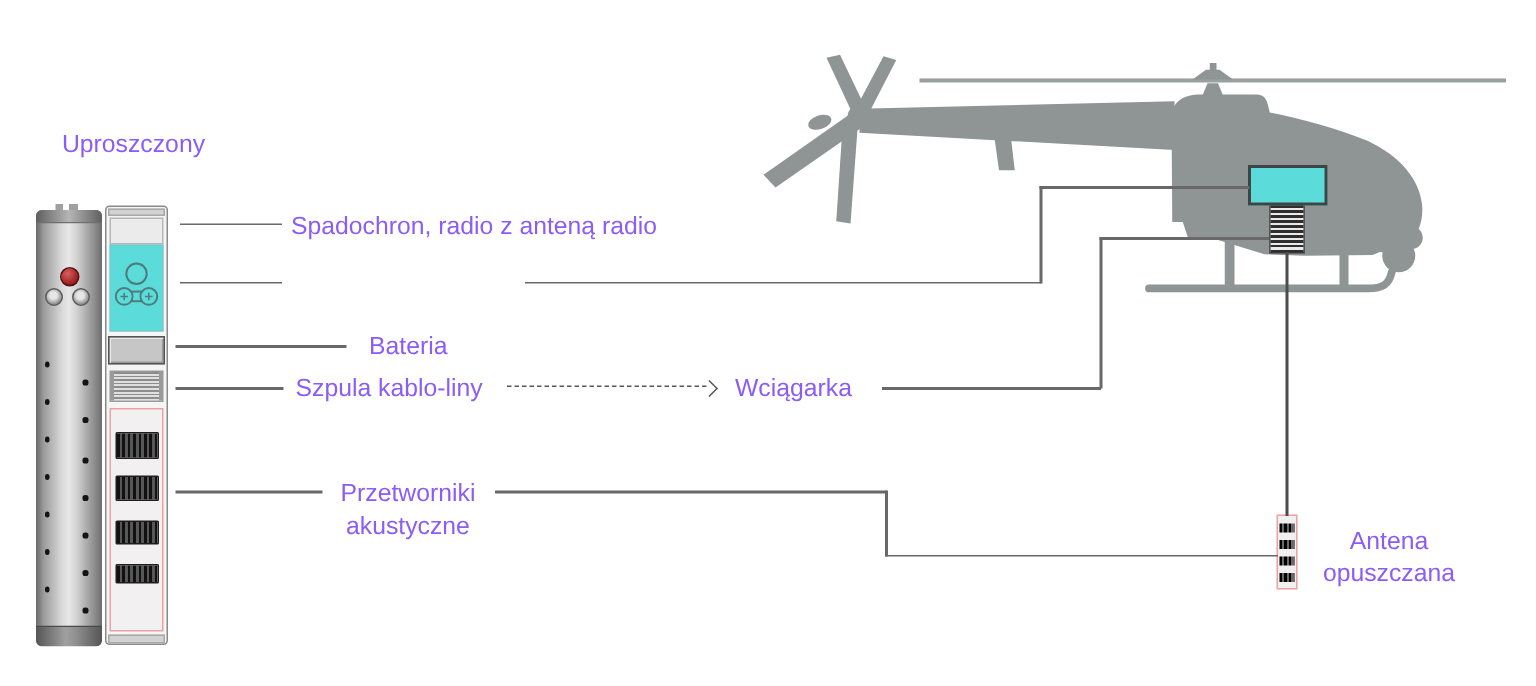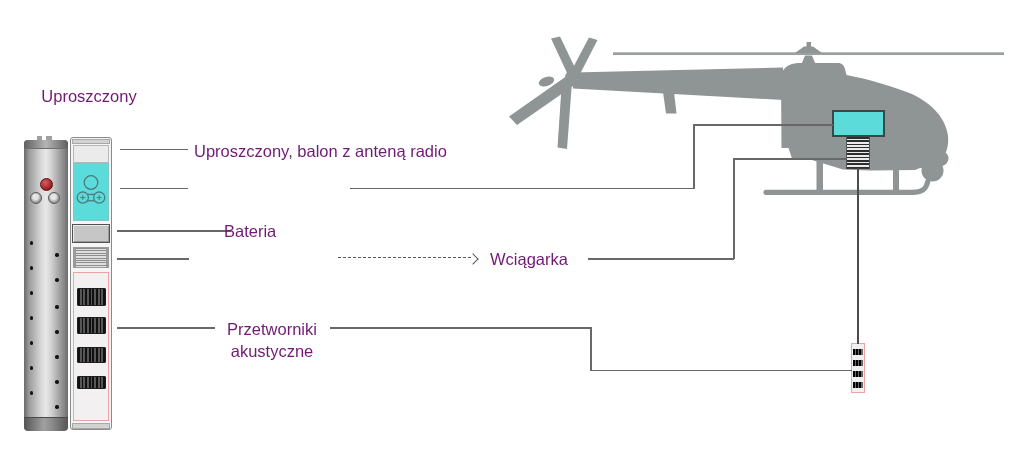--- a/index.html
+++ b/index.html
@@ -8,21 +8,21 @@
   .abs{position:absolute;}
   svg{display:block;}
   
   .cl {position:absolute;height:1.6px;background:var(--callout-line);z-index:6;}
   .clv{position:absolute;width:1.6px;background:var(--callout-line);z-index:6;}
   .cable{position:absolute;width:1.6px;background:#4c4c4c;z-index:6;}
   .dash{position:absolute;border-top:1.6px dashed #575757;z-index:6;height:0;}
   .chev{position:absolute;width:7px;height:7px;border-top:1.6px solid #575757;
         border-right:1.6px solid #575757;transform:rotate(45deg);z-index:6;}
   
-  .lbl{position:absolute;font-size:16.5px;color:#701a75;white-space:nowrap;z-index:7;}
+  .lbl{position:absolute;font-size:16.5px;color:#8b5cf6;white-space:nowrap;z-index:7;}
   .ctr{text-align:center;white-space:normal;}
   
   .pbody{position:absolute;left:24px;top:140px;width:44px;height:290px;border-radius:4px;z-index:2;
          background:linear-gradient(90deg,#6a6a6a 0%,#9c9c9c 12%,#dadada 40%,#e8e8e8 50%,#cfcfcf 63%,#8f8f8f 88%,#6c6c6c 100%);}
   .pcap{position:absolute;left:24px;top:140px;width:44px;height:8px;border-radius:4px 4px 0 0;z-index:3;
         background:linear-gradient(90deg,#5f5f5f,#b5b5b5 50%,#5f5f5f);border-bottom:1px solid #6f6f6f;}
   .pbot{position:absolute;left:24px;top:417px;width:44px;height:13px;border-radius:0 0 4px 4px;z-index:3;
         background:linear-gradient(90deg,#555,#a0a0a0 45%,#909090 60%,#555);border-top:1px solid #4a4a4a;}
   .ptab{position:absolute;background:#9f9f9f;z-index:2;}
   .redbtn{position:absolute;left:39.5px;top:177.5px;width:13px;height:13px;border-radius:50%;z-index:4;
@@ -162,21 +162,26 @@
   <div class="cl" style="left:733px;top:158px;width:113px"></div>
   <div class="cl" style="left:117px;top:327px;width:98px"></div>
   <div class="cl" style="left:330px;top:327px;width:261px"></div>
   <div class="clv" style="left:590px;top:327px;height:44px"></div>
   <div class="cl" style="left:590px;top:369.5px;width:262px"></div>
   <div class="cable" style="left:857px;top:168px;height:176px"></div>
 
   <div class="lbl ctr" style="left:5px;top:87px;width:168px;line-height:19px">
     <span style="display:block">Uproszczony</span>
   </div>
-  <div class="lbl" style="left:194px;top:142px">Uproszczony, balon z anteną radio</div>
-  <div class="lbl" style="left:224px;top:222px">Bateria</div>
+  <div class="lbl" style="left:194px;top:142px">Spadochron, radio z anteną radio</div>
+  <div class="lbl" style="left:246px;top:222px">Bateria</div>
+  <div class="lbl" style="left:197px;top:250px">Szpula kablo-liny</div>
   <div class="lbl" style="left:490px;top:250px">Wciągarka</div>
   <div class="lbl ctr" style="left:210px;top:318px;width:124px;line-height:22px">
     <span style="display:block">Przetworniki</span>
     <span style="display:block">akustyczne</span>
   </div>
+  <div class="lbl ctr" style="left:862px;top:351px;width:128px;line-height:21px">
+    <span style="display:block">Antena</span>
+    <span style="display:block">opuszczana</span>
+  </div>
 
 </div>
 
 </body></html>

